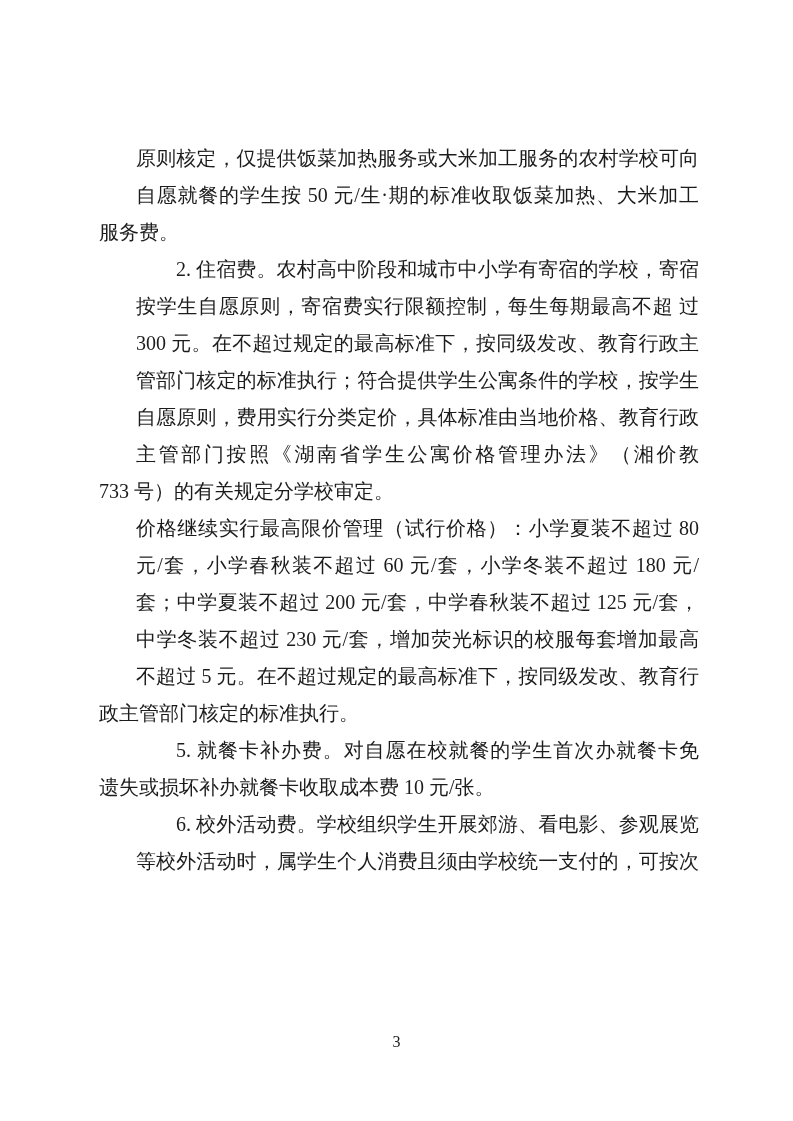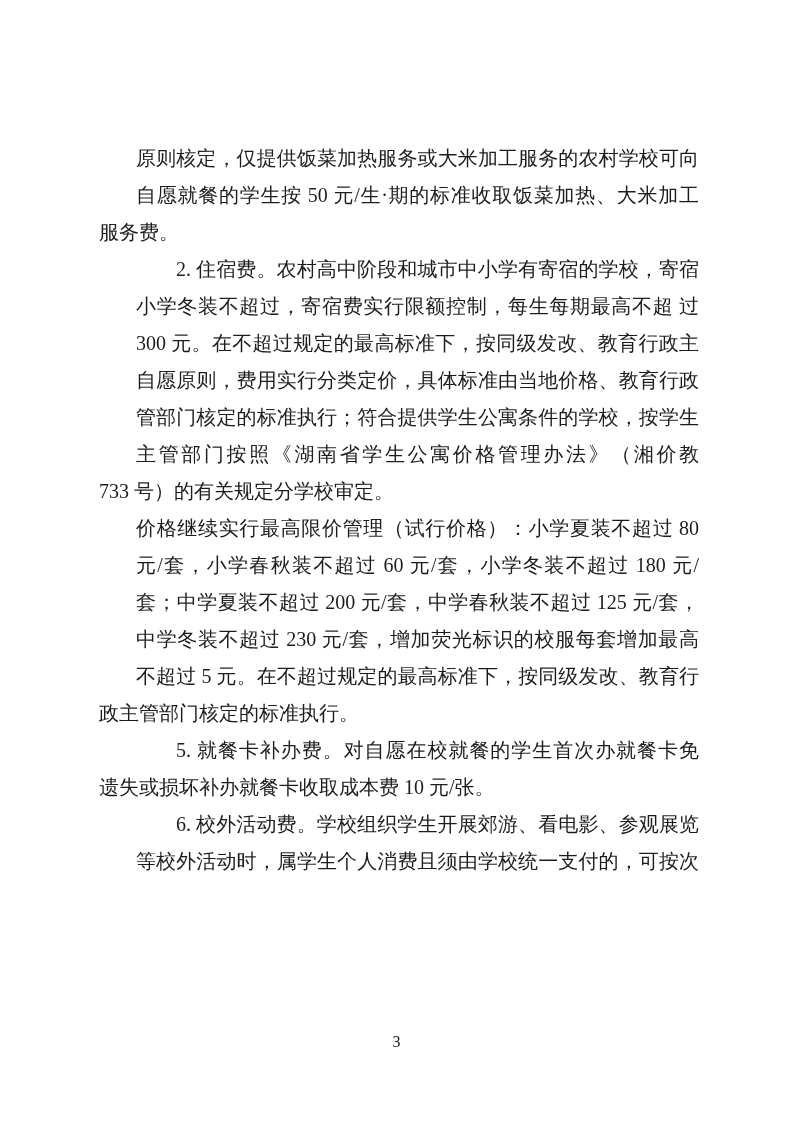--- a/index.html
+++ b/index.html
@@ -67,24 +67,24 @@
   <div class="text-block">
 
     <div class="para">
       <div class="line fill">原则核定，仅提供饭菜加热服务或大米加工服务的农村学校可向</div>
       <div class="line fill">自愿就餐的学生按 50 元/生·期的标准收取饭菜加热、大米加工</div>
       <div class="line end">服务费。</div>
     </div>
 
     <div class="para">
       <div class="line fill indent">2. 住宿费。农村高中阶段和城市中小学有寄宿的学校，寄宿</div>
-      <div class="line fill">小学冬装不超过，寄宿费实行限额控制，每生每期最高不超 过</div>
+      <div class="line fill">按学生自愿原则，寄宿费实行限额控制，每生每期最高不超 过</div>
       <div class="line fill">300 元。在不超过规定的最高标准下，按同级发改、教育行政主</div>
+      <div class="line fill">管部门核定的标准执行；符合提供学生公寓条件的学校，按学生</div>
       <div class="line fill">自愿原则，费用实行分类定价，具体标准由当地价格、教育行政</div>
-      <div class="line fill">管部门核定的标准执行；符合提供学生公寓条件的学校，按学生</div>
       <div class="line fill">主管部门按照《湖南省学生公寓价格管理办法》（湘价教〔2017〕</div>
       <div class="line end">733 号）的有关规定分学校审定。</div>
     </div>
 
     <div class="para">
       <div class="line fill">价格继续实行最高限价管理（试行价格）：小学夏装不超过 80</div>
       <div class="line fill">元/套，小学春秋装不超过 60 元/套，小学冬装不超过 180 元/</div>
       <div class="line fill">套；中学夏装不超过 200 元/套，中学春秋装不超过 125 元/套，</div>
       <div class="line fill">中学冬装不超过 230 元/套，增加荧光标识的校服每套增加最高</div>
       <div class="line fill">不超过 5 元。在不超过规定的最高标准下，按同级发改、教育行</div>

